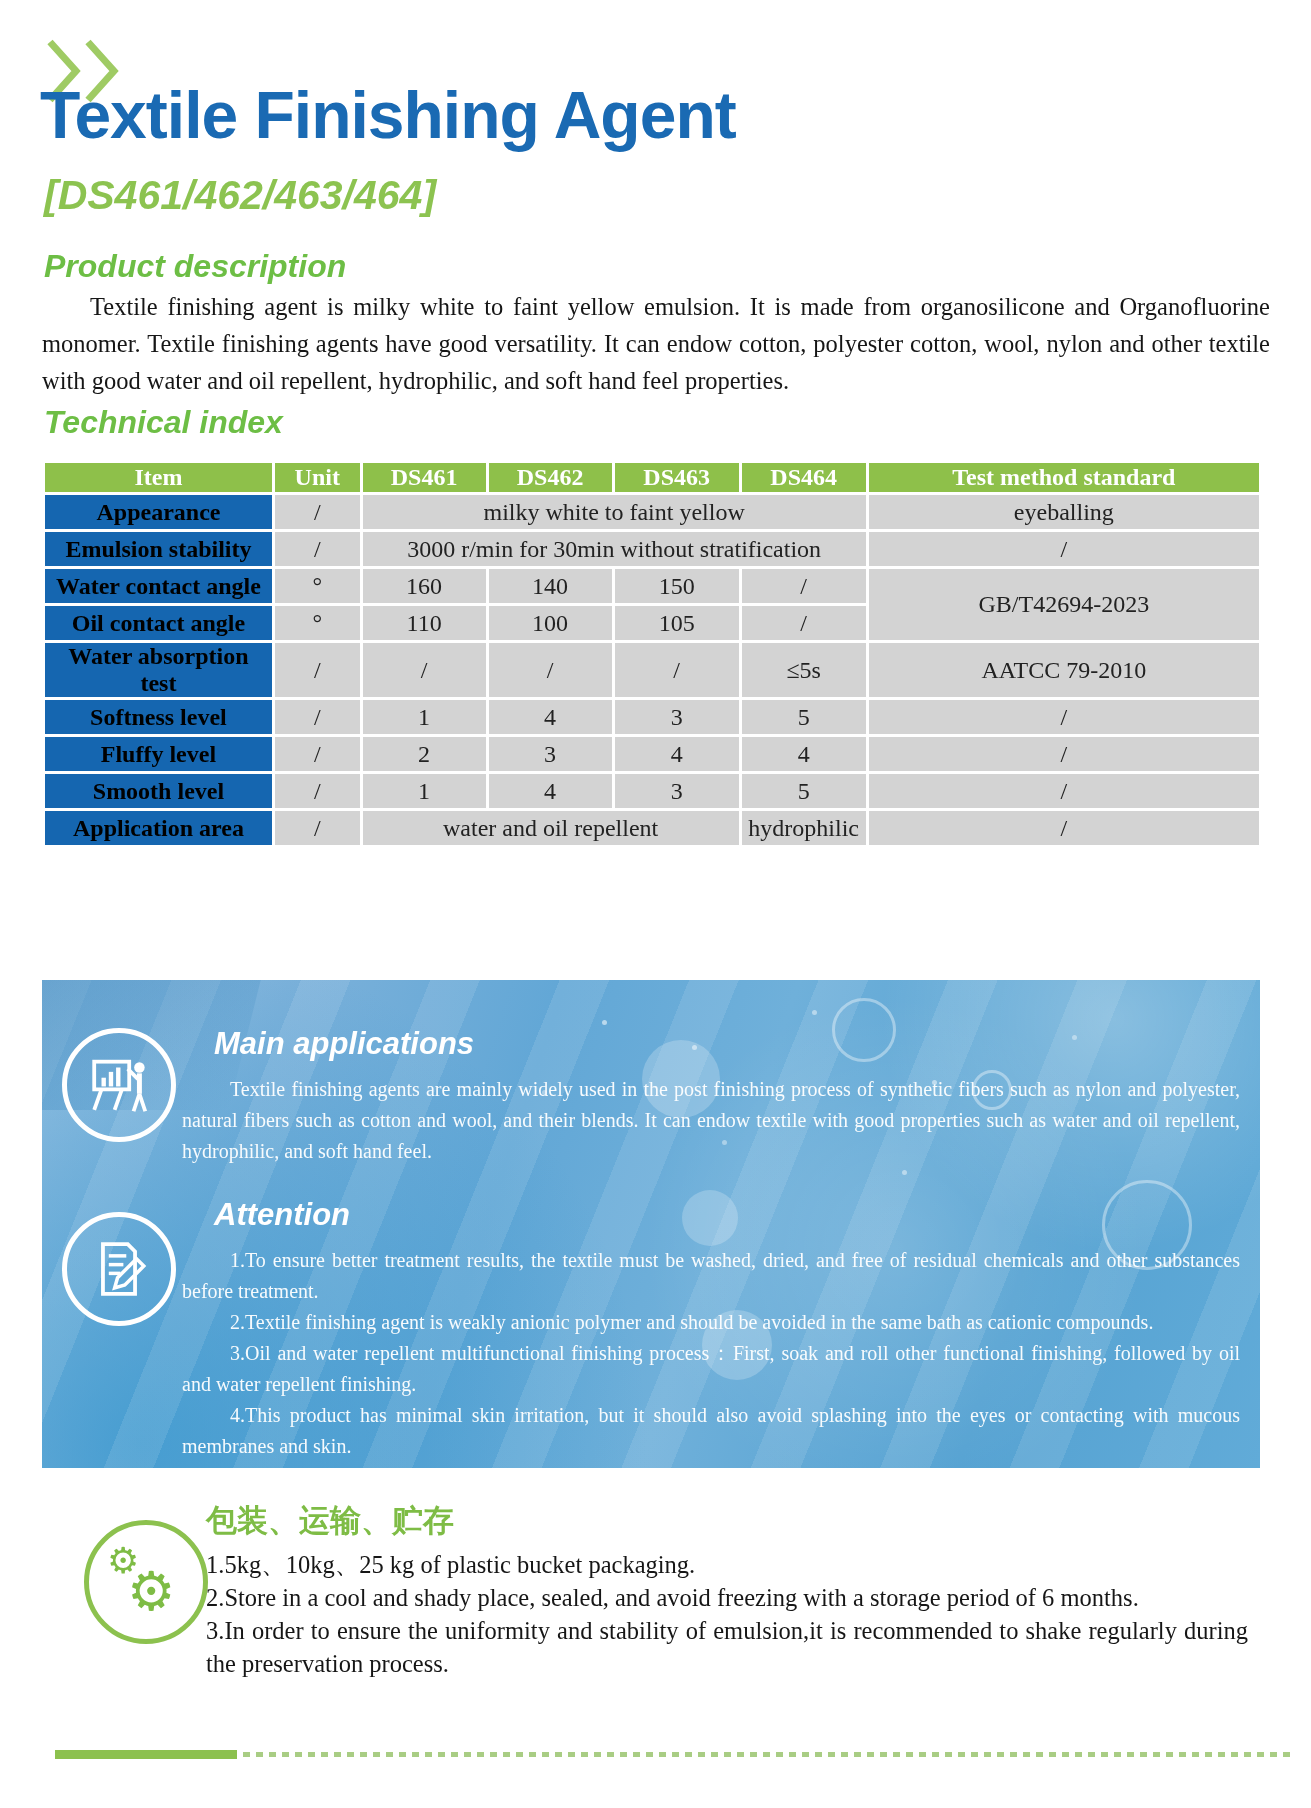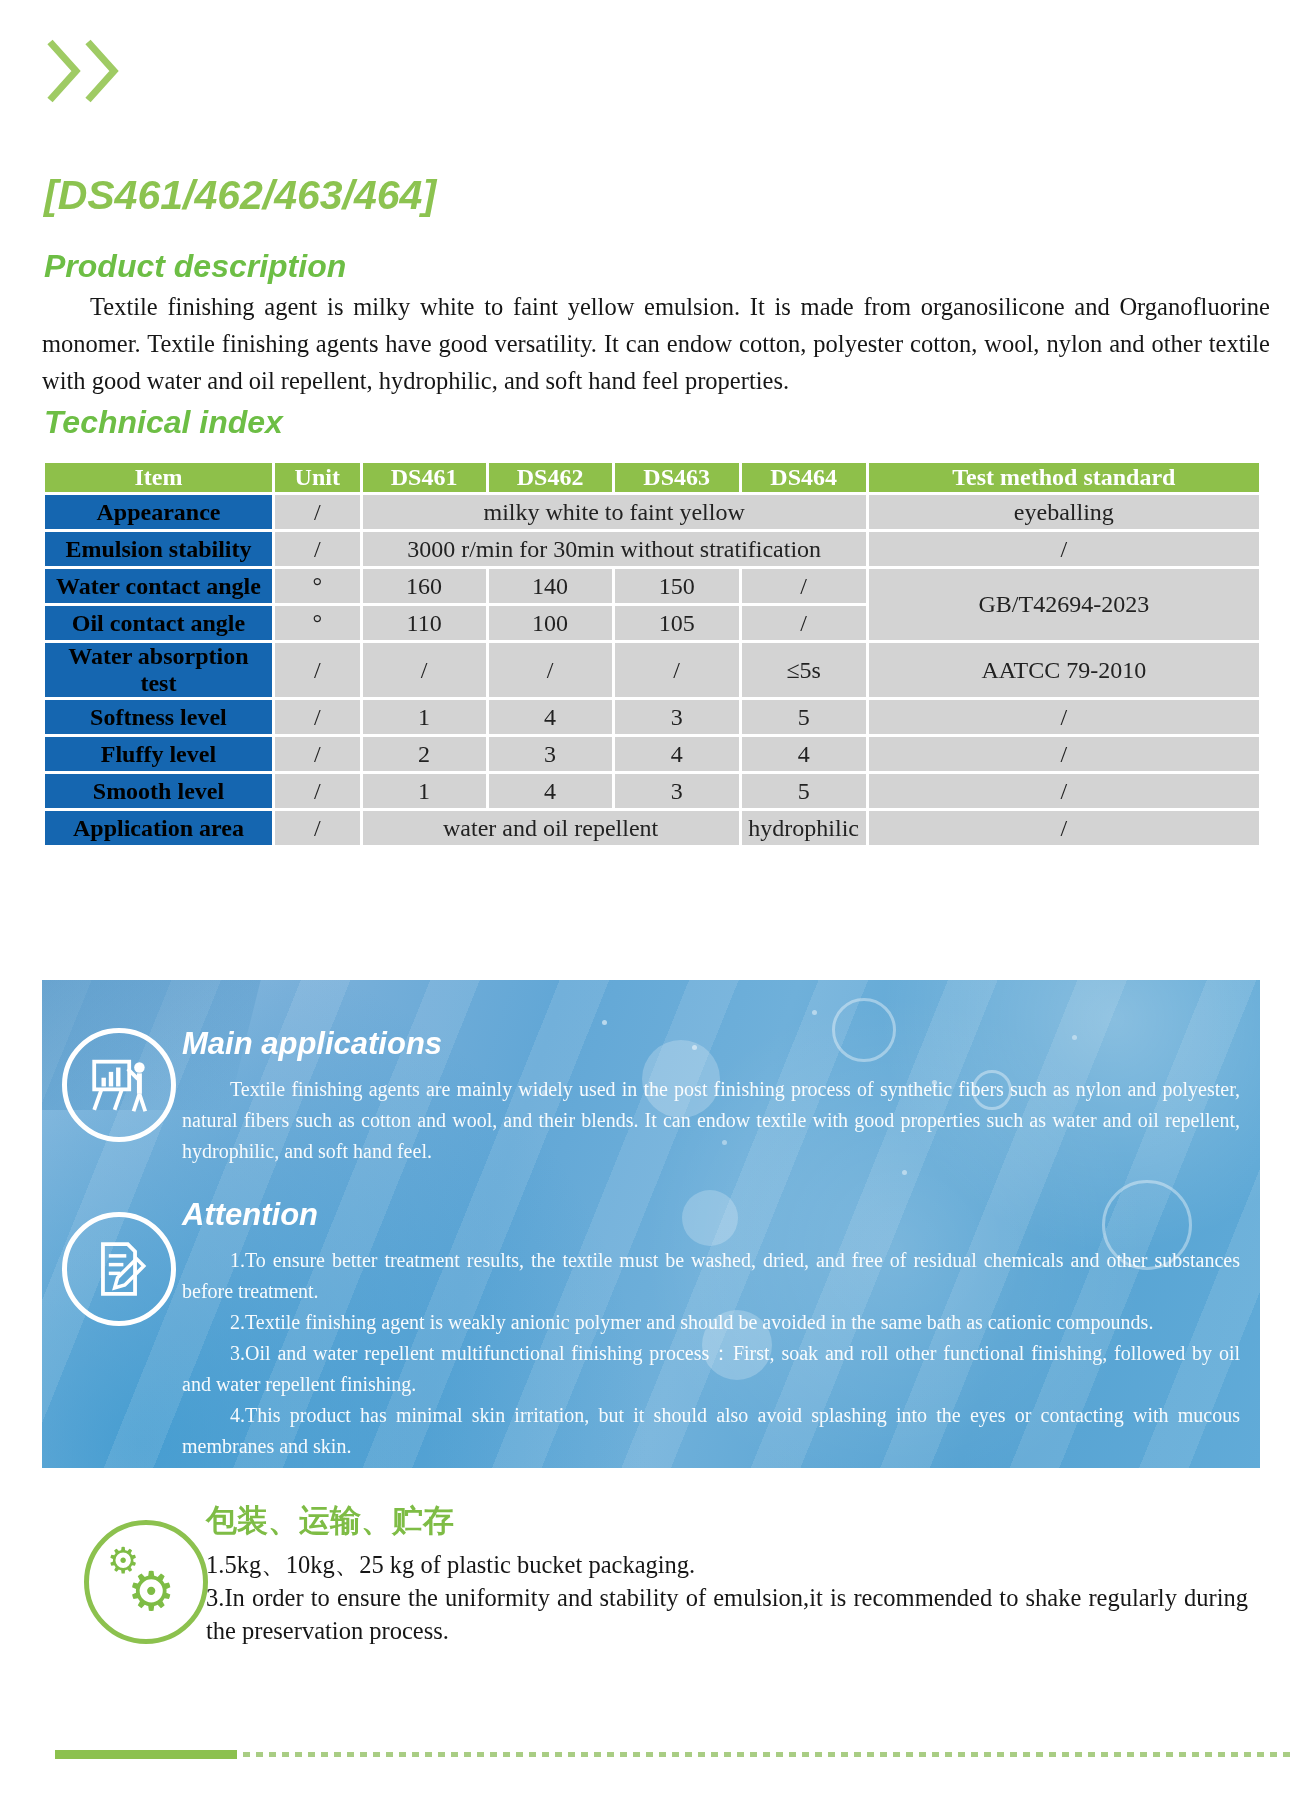--- a/index.html
+++ b/index.html
@@ -87,21 +87,21 @@
     box-shadow: 90px 25px 0 rgba(255,255,255,0.5), 210px -10px 0 rgba(255,255,255,0.45),
                 330px 60px 0 rgba(255,255,255,0.5), 470px 15px 0 rgba(255,255,255,0.4),
                 120px 120px 0 rgba(255,255,255,0.4), 300px 150px 0 rgba(255,255,255,0.45),
                 -60px 70px 0 rgba(255,255,255,0.4);
   }
 
   .hero-content { position:relative; z-index:2; padding:46px 20px 0 140px; }
   .hero-heading {
     font-family:"Liberation Sans", sans-serif;
     font-weight:bold; font-style:italic;
-    font-size:31px; color:#ffffff; margin-bottom:12px;
+    font-size:31px; color:#ffffff; margin-bottom:12px;margin-left:32px;
   }
   .hero-p {
     font-size:20px; line-height:31px; color:rgba(255,255,255,0.95);
     text-align:justify; text-indent:48px;
   }
   .attention-block { margin-top:30px; }
   .icon-circle {
     position:absolute; left:20px; width:114px; height:114px;
     border:5px solid #ffffff; border-radius:50%; z-index:3;
   }
@@ -136,20 +136,21 @@
 </style>
 </head>
 <body>
 
 <div class="page">
 
   <svg class="chevrons" width="104" height="70" viewBox="0 0 104 70">
     <path d="M8 6 L34 35 L8 64" fill="none" stroke="#9fcb64" stroke-width="7"></path>
     <path d="M46 6 L72 35 L46 64" fill="none" stroke="#9fcb64" stroke-width="7"></path>
   </svg>
+  <div class="page-title">Textile Finishing Agent</div>
   <div class="page-subtitle">[DS461/462/463/464]</div>
 
   <div class="sec-heading pd-heading">Product description</div>
   <p class="pd-body">Textile finishing agent is milky white to faint yellow emulsion. It is made from organosilicone and Organofluorine monomer. Textile finishing agents have good versatility. It can endow cotton, polyester cotton, wool, nylon and other textile with good water and oil repellent, hydrophilic, and soft hand feel properties.</p>
 
   <div class="sec-heading ti-heading">Technical index</div>
 
   <table class="tech-table">
     <colgroup>
       <col style="width:225px">
@@ -294,20 +295,21 @@
     </div>
   </div>
 
   <div class="pack-circle">
     <span class="gear gear-small">⚙</span>
     <span class="gear gear-big">⚙</span>
   </div>
   <div class="pack-block">
     <div class="pack-heading">包装、运输、贮存</div>
     <p class="pack-item">1.5kg、10kg、25 kg of plastic bucket packaging.</p>
+    <p class="pack-item">2.Store in a cool and shady place, sealed, and avoid freezing with a storage period of 6 months.</p>
     <p class="pack-item">3.In order to ensure the uniformity and stability of emulsion,it is recommended to shake regularly during the preservation process.</p>
   </div>
 
   <div class="footer-divider">
     <div class="divider-solid"></div>
     <div class="divider-dashed"></div>
   </div>
 
 </div>
 

